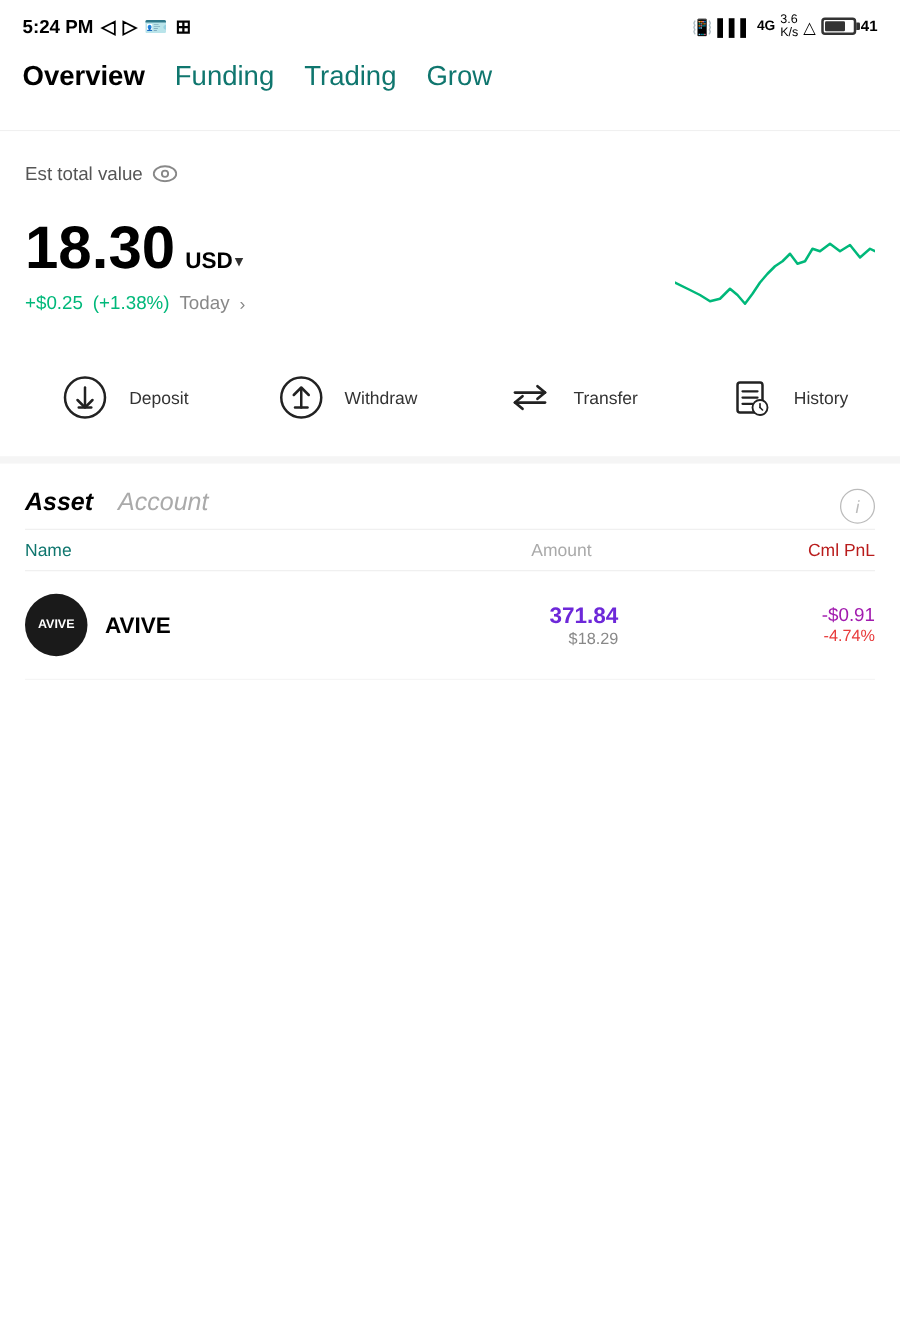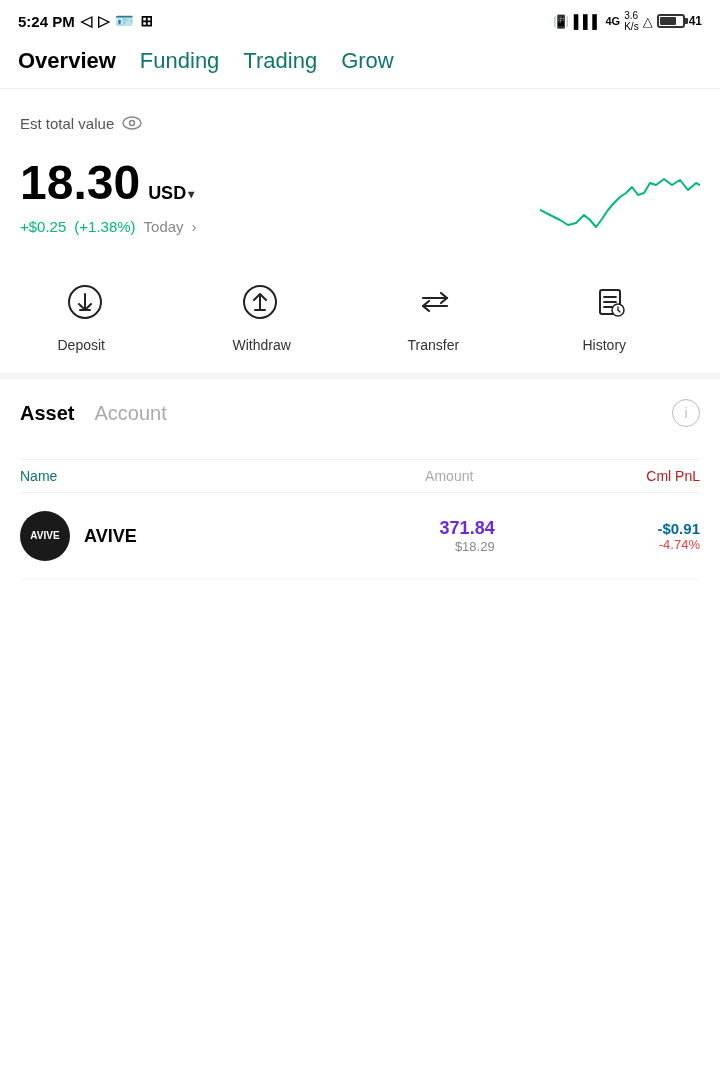--- a/index.html
+++ b/index.html
@@ -60,21 +60,21 @@
       background: #333;
       height: 100%;
       width: 75%;
       border-radius: 1px;
     }
 
     
     .nav-tabs {
       display: flex;
       align-items: flex-end;
-      padding: 10px 18px 12px 18px;
+      padding: 10px 18px 28px 18px;
       border-bottom: 1px solid #f0f0f0;
       background: #fff;
       gap: 24px;
     }
     .nav-tab {
       font-size: 22px;
       font-weight: 400;
       color: #0f766e;
       cursor: pointer;
       padding-bottom: 2px;
@@ -161,22 +161,22 @@
     
     .action-buttons {
       display: flex;
       justify-content: space-around;
       padding: 20px 10px 20px 10px;
       background: #fff;
       border-bottom: 6px solid #f5f5f5;
     }
     .action-btn {
       display: flex;
-      flex-direction: column;
-      align-items: flex-start;
+      flex-direction: row;
+      align-items: center;
       gap: 8px;
       cursor: pointer;
       min-width: 80px;
     }
     .action-icon-wrap {
       width: 54px;
       height: 54px;
       display: flex;
       align-items: center;
       justify-content: center;
@@ -186,23 +186,24 @@
       color: #333;
     }
 
     
     .asset-section {
       background: #fff;
       padding: 20px 20px 0 20px;
     }
     .asset-tabs {
       display: flex;
-      align-items: center;
+      align-items: flex-start;
       justify-content: space-between;
-      margin-bottom: 32px;
+      margin-bottom: 4px;
+      font-style: italic;
     }
     .asset-tabs-left {
       display: flex;
       gap: 20px;
       align-items: center;
     }
     .asset-tab {
       font-size: 20px;
       font-weight: 400;
       color: #aaa;
@@ -293,23 +294,23 @@
     }
     .asset-amount-usd {
       font-size: 13px;
       color: #888;
     }
     .asset-pnl-col {
       text-align: right;
       flex: 1;
     }
     .asset-pnl-negative {
-      color: #0369a1;
+      color: #a21caf;
       font-size: 15px;
-      font-weight: 700;
+      font-weight: 400;
     }
     .asset-pnl-pct {
       color: #e83c3c;
       font-size: 13px;
     }
 
     
     svg {
       display: block;
     }

